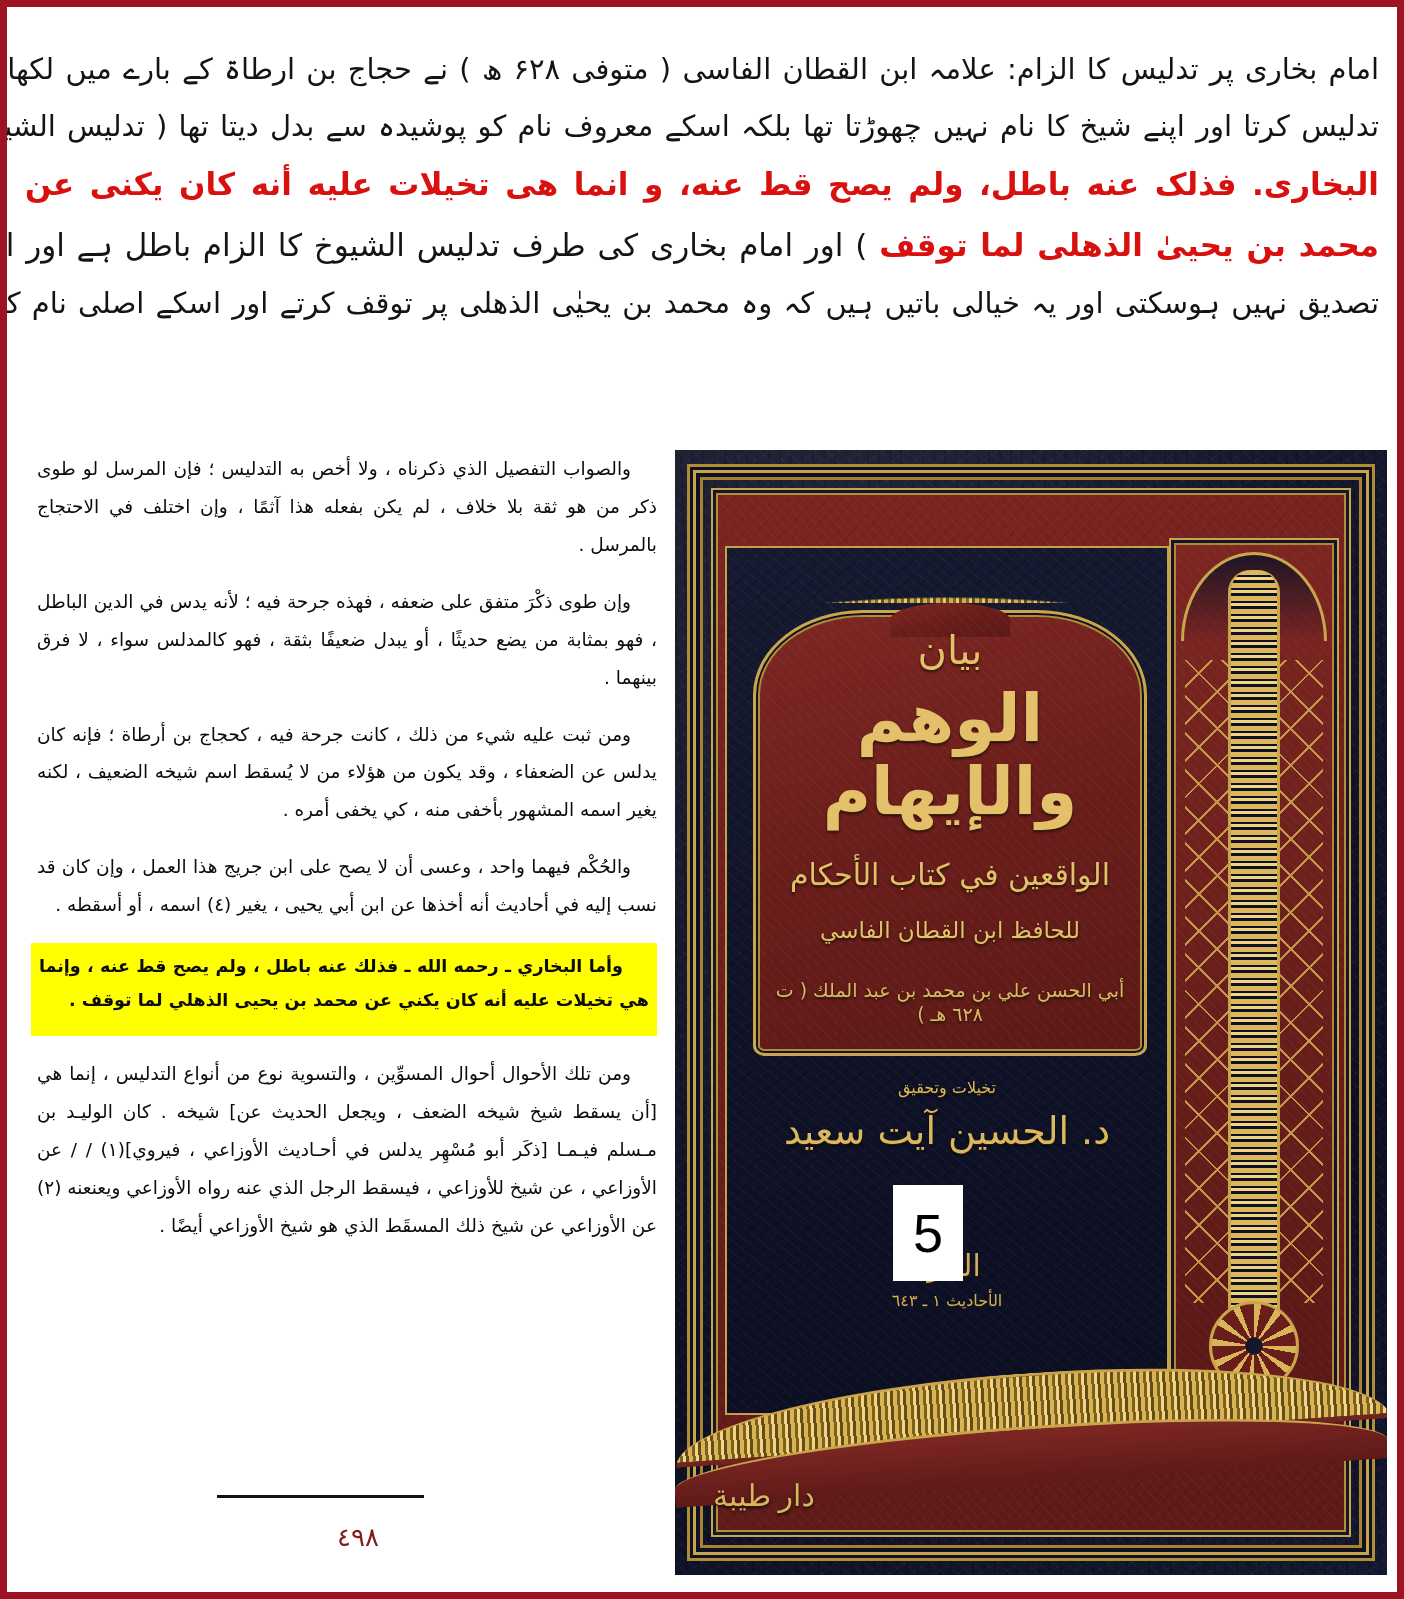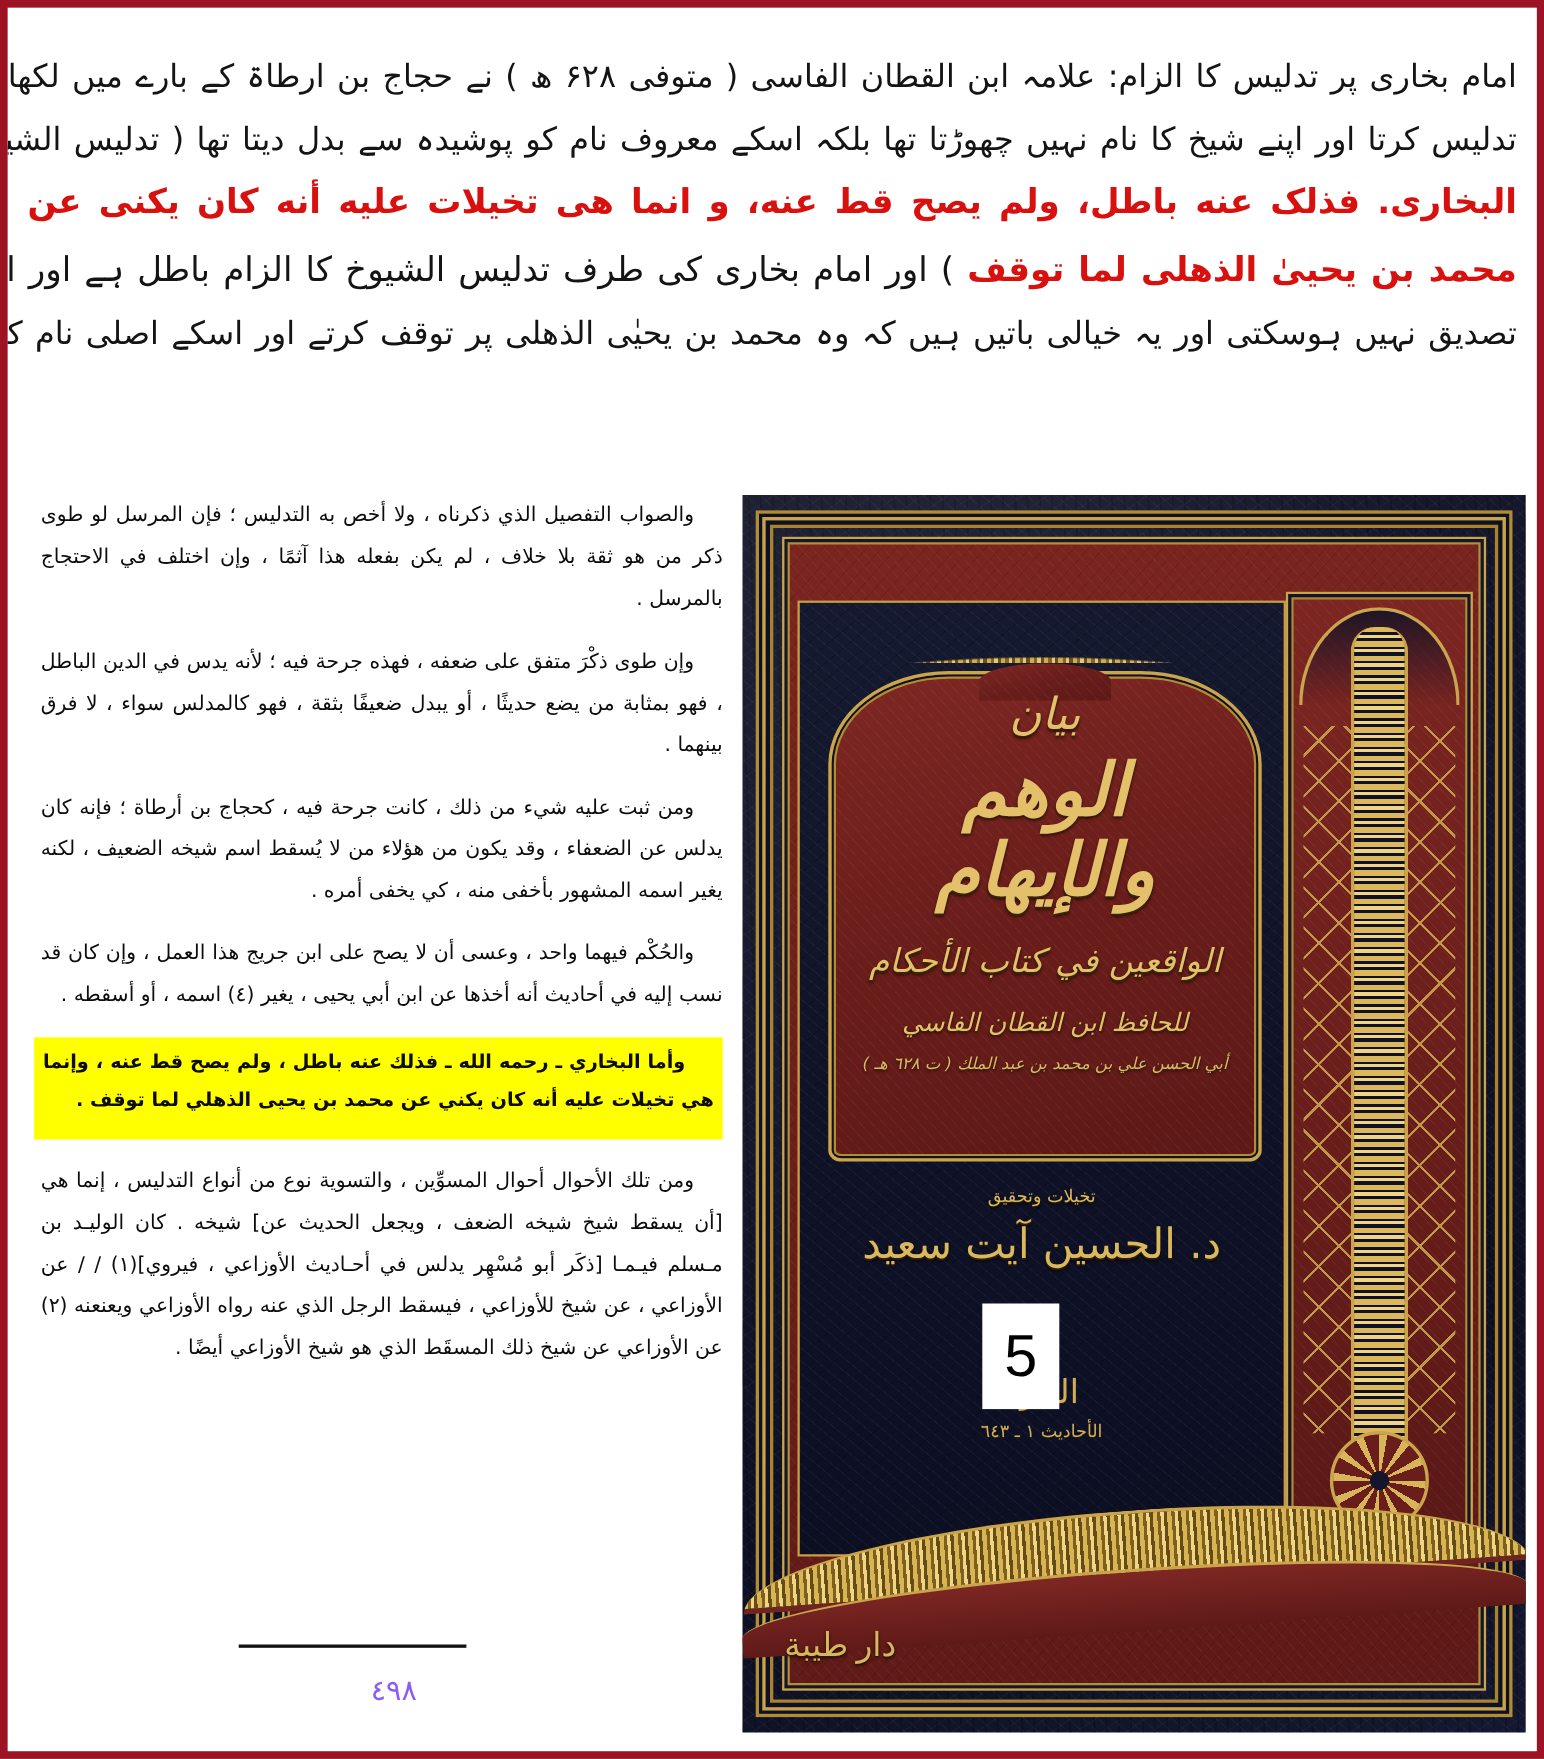--- a/index.html
+++ b/index.html
@@ -110,21 +110,21 @@
     width: 207px;
     height: 3px;
     background: #111111;
   }
   .page-number {
     position: absolute;
     left: 330px;
     top: 1090px;
     font-family: "DejaVu Sans", sans-serif;
     font-size: 26px;
-    color: #8b5cf6;
+    color: #7f1d1d;
     direction: rtl;
   }
 
   
   .book {
     position: absolute;
     left: 668px;
     top: 18px;
     width: 712px;
     height: 1125px;
@@ -221,27 +221,26 @@
   }
 
   .title-text {
     position: absolute;
     left: 10px; right: 10px; top: 14px;
     direction: rtl;
     text-align: center;
     font-family: "DejaVu Sans", sans-serif;
     color: #e3c069;
     text-shadow: 0 1px 0 #3a2606, 0 2px 3px rgba(0,0,0,0.65);
-    font-style: italic;
   }
   .t-bayan  { font-size: 40px; line-height: 1.15; letter-spacing: 8px; }
   .t-main   { font-size: 66px; line-height: 1.1; font-weight: 700; margin-top: 10px; letter-spacing: -2px; }
   .t-sub    { font-size: 30px; line-height: 1.25; margin-top: 28px; letter-spacing: 2px; }
   .t-author { font-size: 23px; line-height: 1.3; margin-top: 22px; letter-spacing: 1px; }
-  .t-author2{ font-size: 15px; line-height: 1.3; margin-top: 12px; letter-spacing: 0px; opacity: .95; }
+  .t-author2{ font-size: 19px; line-height: 1.3; margin-top: 32px; letter-spacing: 0px; opacity: .95; }
 
   .editor-block {
     position: absolute;
     left: 16px; right: 16px;
     top: 530px;
     direction: rtl;
     text-align: center;
     font-family: "DejaVu Sans", sans-serif;
     color: #d9b860;
     text-shadow: 0 1px 0 #2e1d05, 0 2px 3px rgba(0,0,0,0.7);

